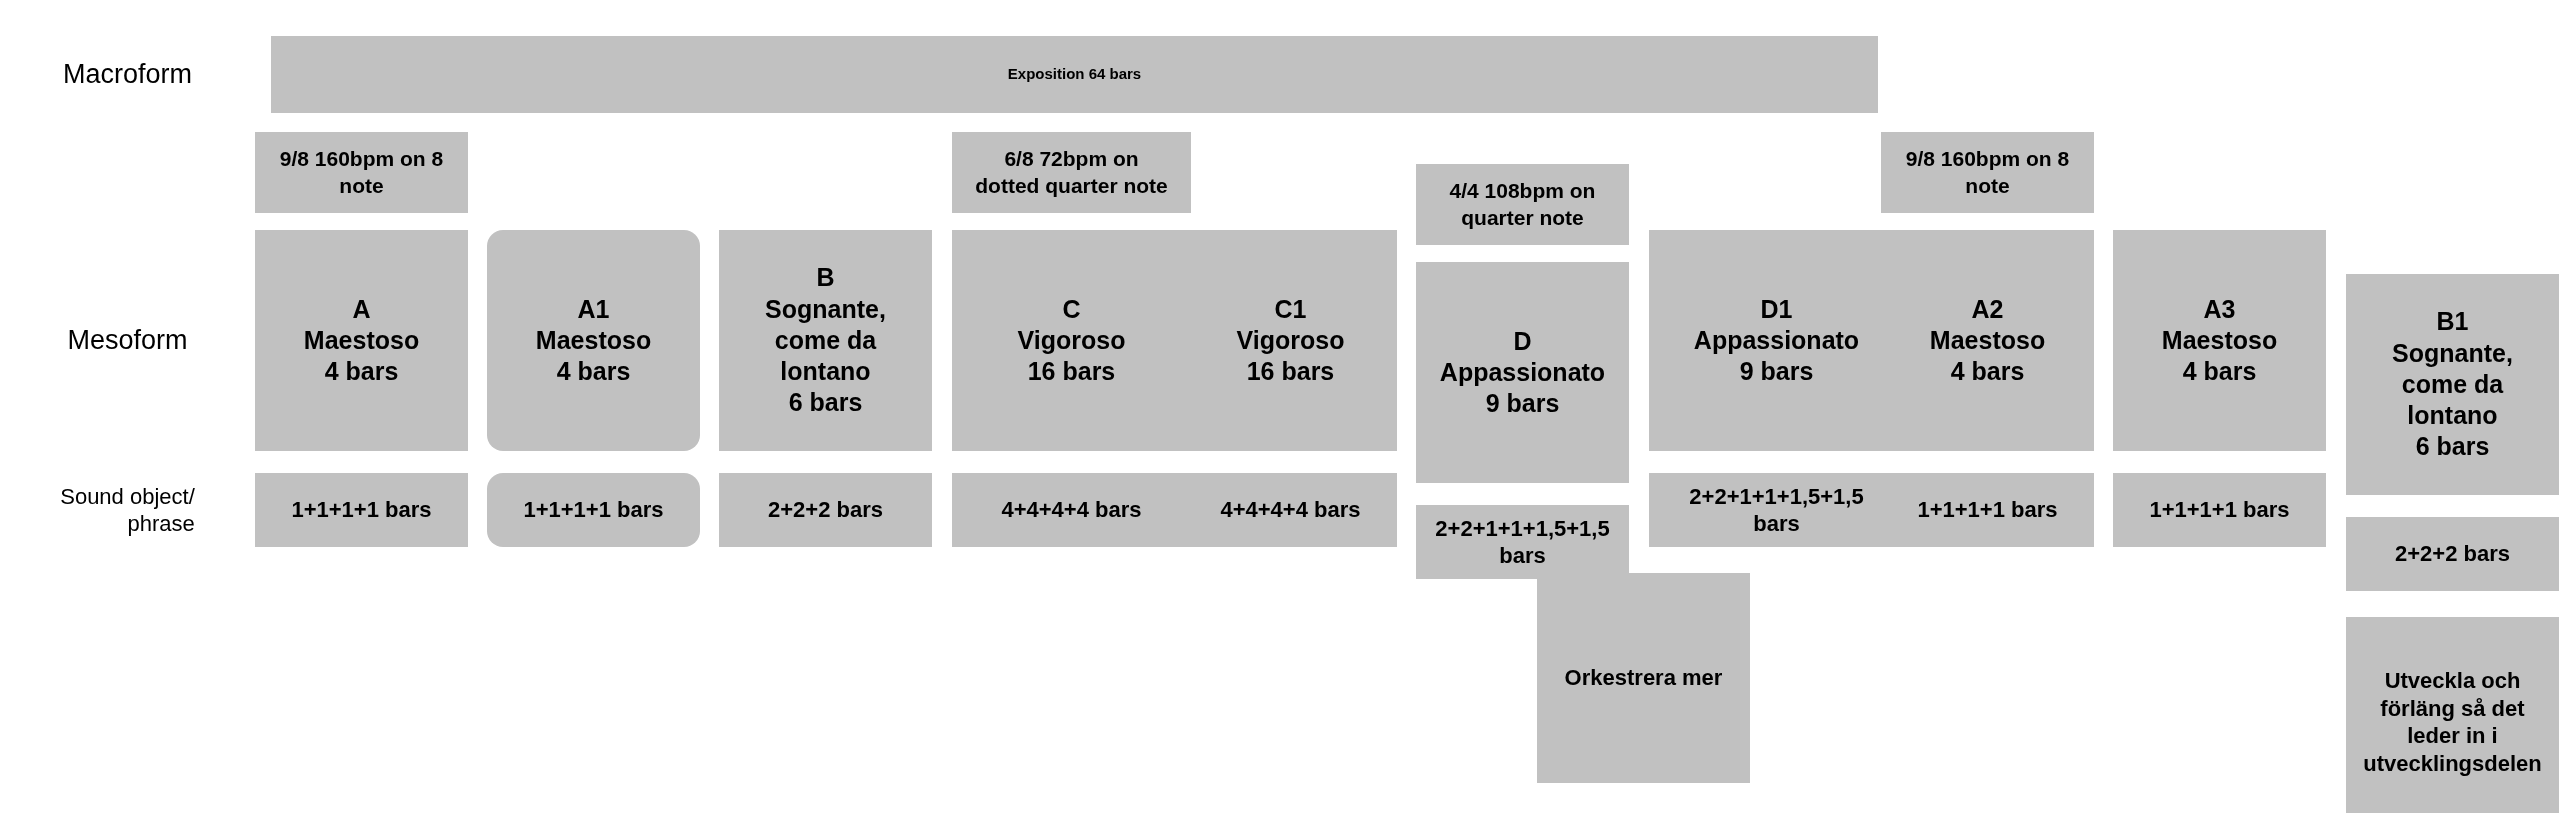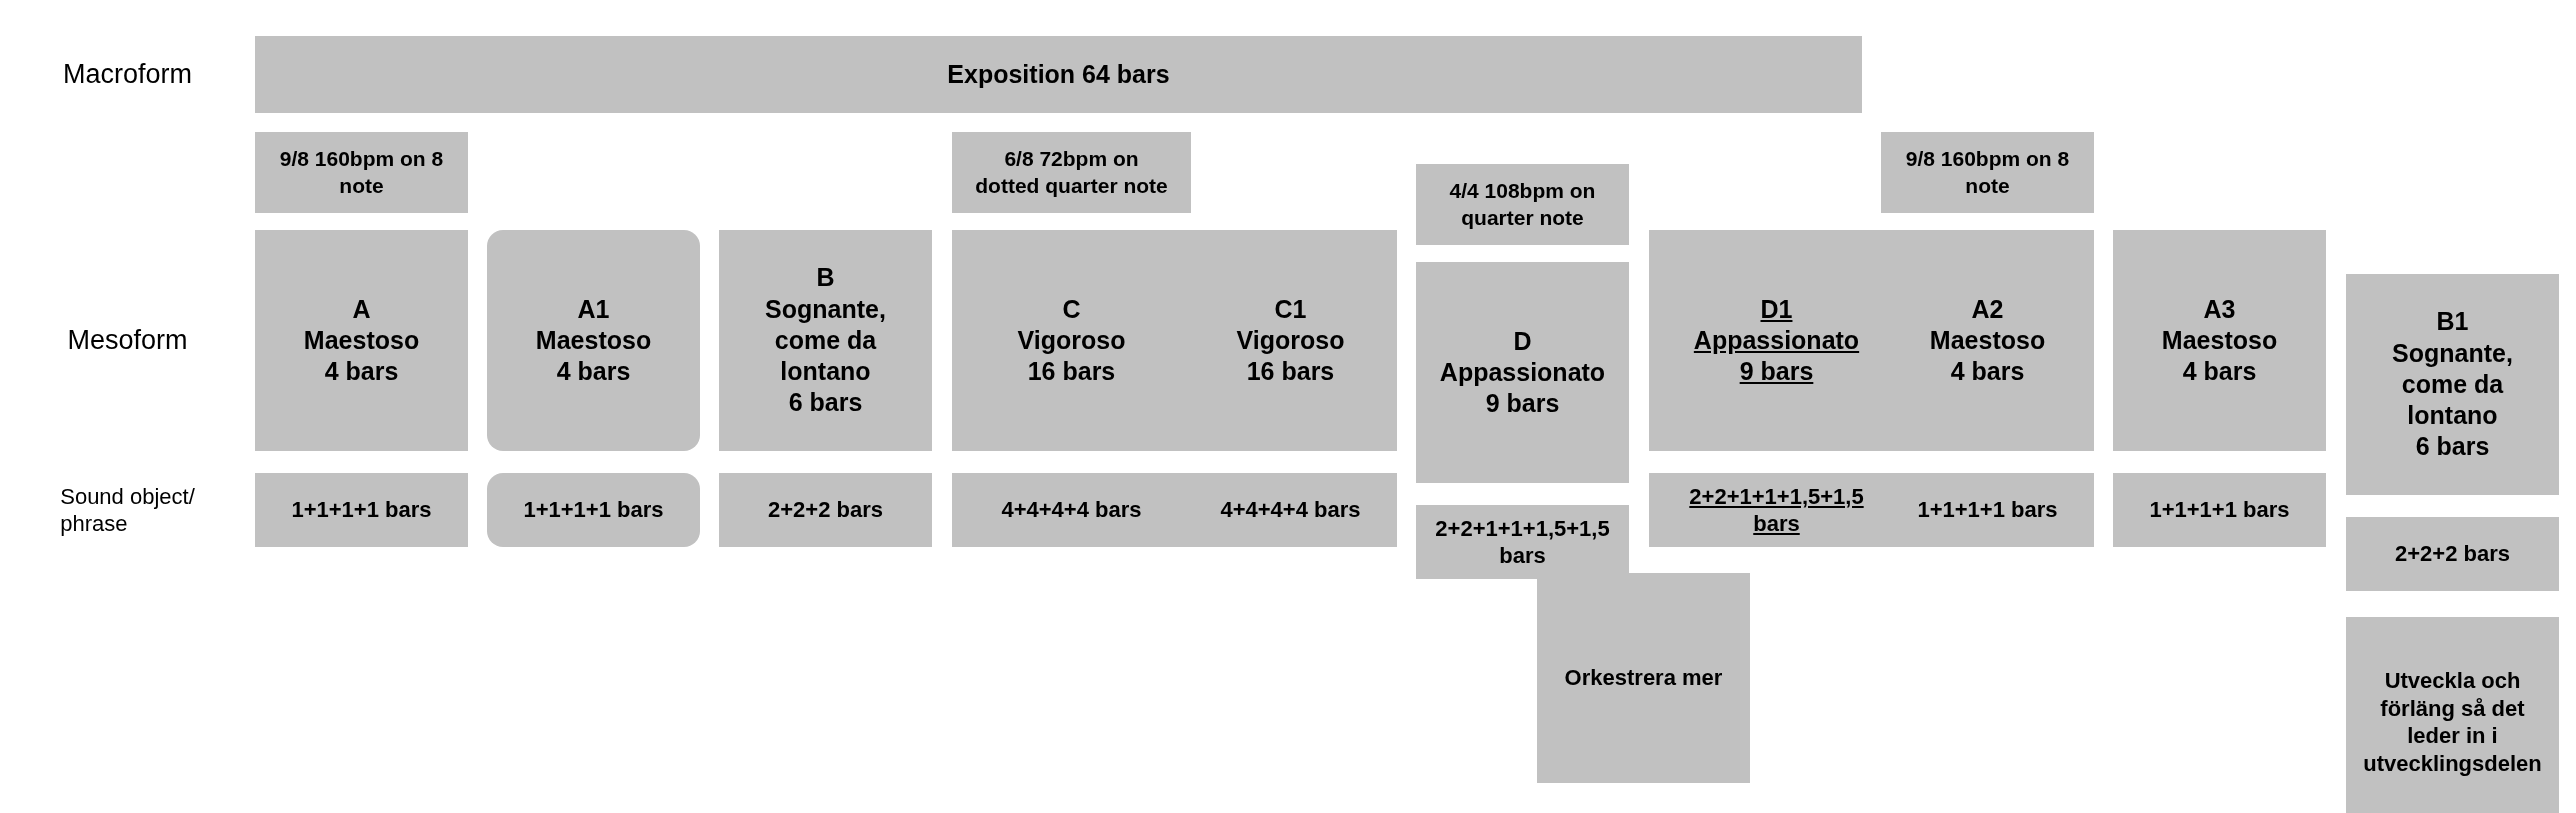--- a/index.html
+++ b/index.html
@@ -23,50 +23,50 @@
     font-weight: 700;
     white-space: pre-line;
     line-height: 1.25;
     padding: 3.6px 9px;
   }
   .row-label {
     position: absolute;
     display: flex;
     align-items: center;
     justify-content: center;
-    text-align: left;
+    text-align: right;
     font-weight: 400;
     white-space: pre-line;
     line-height: 1.25;
     left: 0;
     width: 255px;
   }
   
   .row-macro  { top: 36px;  height: 77px; }
   .row-tempo  { top: 132px; height: 81px; }
   .row-meso   { top: 230px; height: 221px; }
   .row-sound  { top: 473px; height: 74px; }
   .row-annot  { top: 573px; height: 210px; }
   
   .c0 { left: 255px;  width: 213px; }
   .c1 { left: 487px;  width: 213px; border-radius: 16px; }
   .c2 { left: 719px;  width: 213px; }
   .c3 { left: 952px; width: 239px; }
   .c4 { left: 1184px; width: 213px; }
   .c5 { left: 1416px; width: 213px; margin-top: 32px; }
-  .c6 { left: 1649px; width: 255px; text-decoration: underline; }
+  .c6 { left: 1649px; width: 255px; }
   .c7 { left: 1881px; width: 213px; }
   .c8 { left: 2113px; width: 213px; }
   .c9 { left: 2346px; width: 213px; margin-top: 44px; }
   
   .macro-1 { left: 255px;  width: 1607px; }
   .macro-2 { left: 1881px; width: 678px; }
   .annot-orkestrera { left: 1537px; width: 213px; }
   
-  .fs-macro  { font-size: 25px; }
+  .fs-macro  { font-size: 15px; margin-left: 16px; }
   .fs-tempo  { font-size: 21px; }
   .fs-meso   { font-size: 25px; }
   .fs-sound  { font-size: 22px; }
   .fs-annot  { font-size: 22px; }
   .fs-rowlabel-lg { font-size: 27px; }
   .fs-rowlabel-sm { font-size: 22px; }
 </style>
 </head>
 <body>
 

